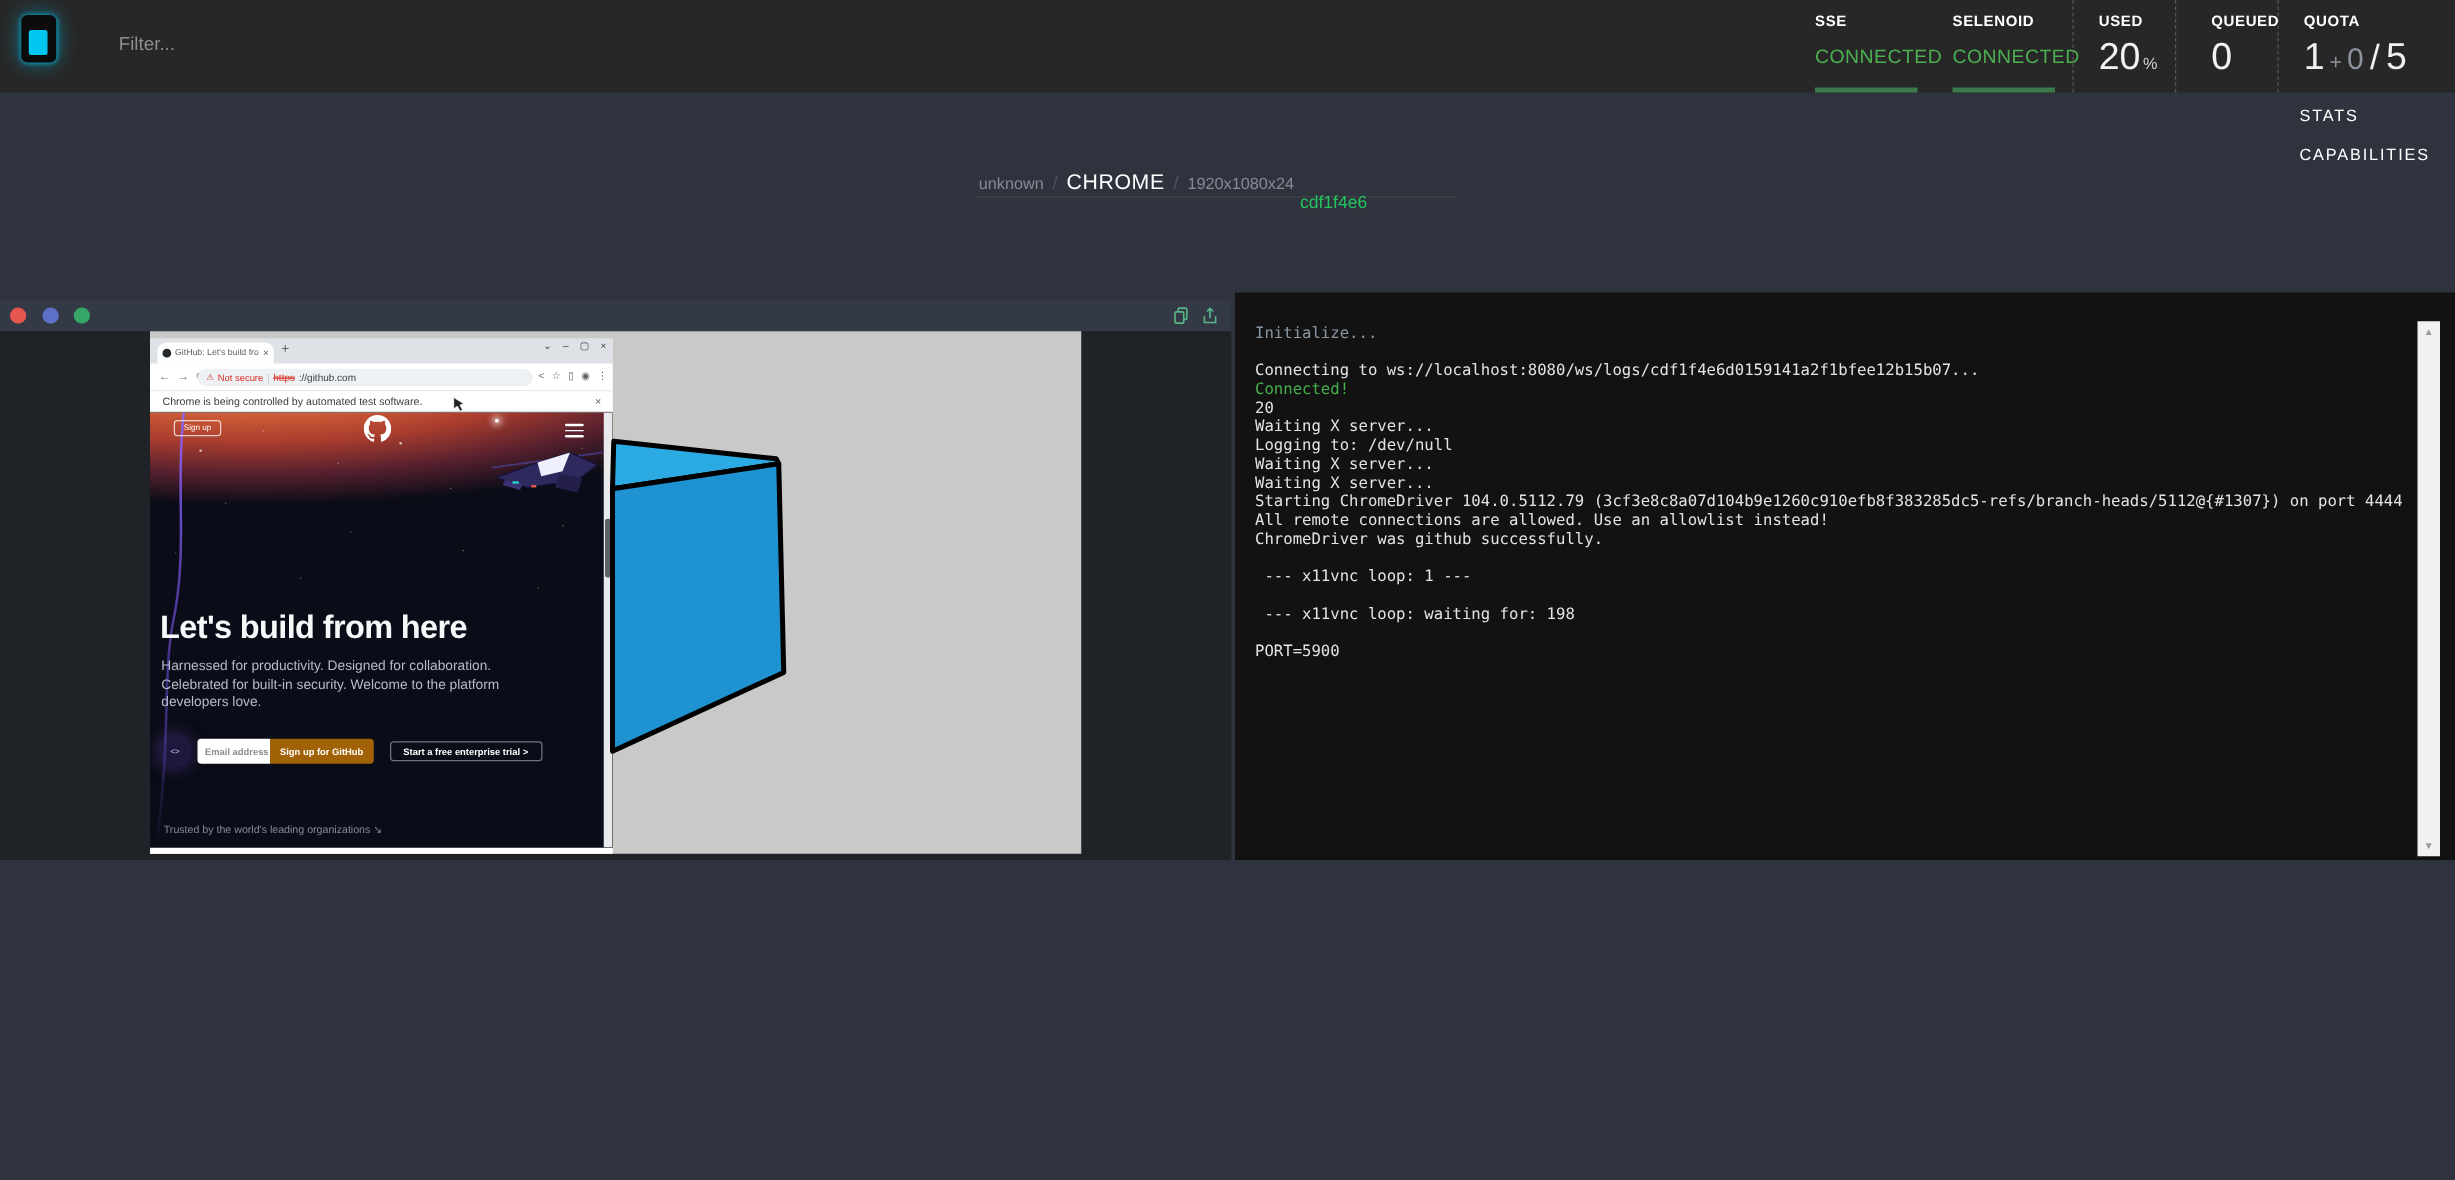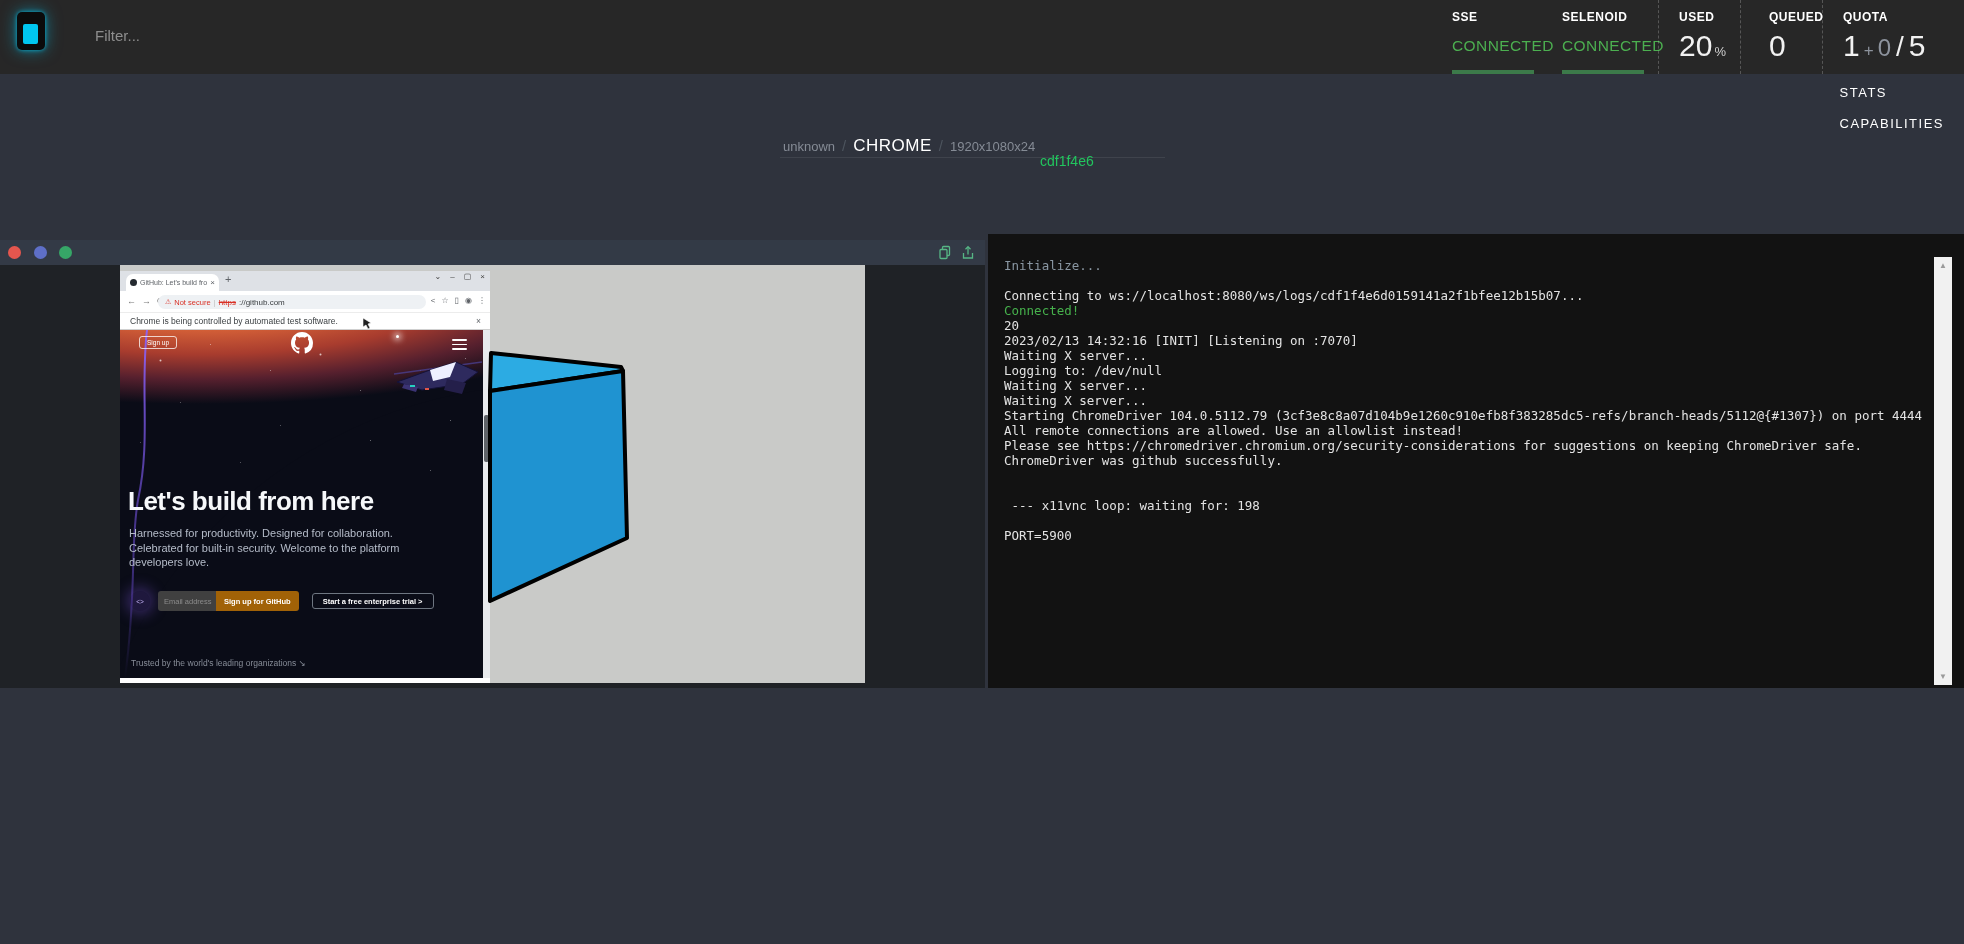--- a/index.html
+++ b/index.html
@@ -107,22 +107,22 @@
   .hamburger { position:absolute; left:332px; top:9px; width:15px; cursor:pointer; }
   .hamburger div { height:1.6px; background:#ffffff; margin-bottom:3px; border-radius:1px; }
   .purple-curve { position:absolute; left:0; top:0; }
   .ship { position:absolute; left:272px; top:12px; }
   .gh-heading { position:absolute; left:8px; top:156px; font-size:26px; font-weight:bold; color:#f6f8fa; letter-spacing:-.5px; }
   .gh-para { position:absolute; left:9px; top:196px; font-size:11px; line-height:14.5px; color:#b5bcc9; }
   .email-row { position:absolute; left:10px; top:260px; height:22px; display:flex; align-items:center; }
   .code-badge { width:20px; height:20px; border-radius:50%; background:rgba(110,70,200,.22); color:#cbb8ff;
                 font-size:6.5px; display:flex; align-items:center; justify-content:center; margin-right:8px;
                 box-shadow:0 0 14px 4px rgba(130,90,230,.35); }
-  .email-input { width:58px; height:20px; background:#404040; border-radius:3px 0 0 3px; font-size:7.5px;
-                 color:#8b8b8b; display:flex; align-items:center; padding-left:6px; }
+  .email-input { width:58px; height:20px; background:#ffffff; border-radius:3px 0 0 3px; font-size:7.5px;
+                 color:#8b8b8b; display:flex; align-items:center; padding-left:6px;font-weight:bold; }
   .gh-signup-cta { height:20px; background:#a16207; color:#ffffff; font-size:7.5px; font-weight:bold;
                    border-radius:0 3px 3px 0; padding:0 8px; display:flex; align-items:center; cursor:pointer; }
   .enterprise-cta { height:16px; margin-left:13px; border:1px solid #6e7681; border-radius:3px; color:#ffffff;
                     font-size:7.5px; font-weight:bold; padding:0 10px; display:flex; align-items:center; cursor:pointer; }
   .trusted { position:absolute; left:11px; top:328px; font-size:8.5px; color:#878d98; }
   .gh-scrollbar { position:absolute; right:0; top:0; width:7px; height:100%; background:#e8eaed; }
   .gh-thumb { position:absolute; left:1px; top:85px; width:5px; height:47px; background:#5f6368; border-radius:2px; }
   .browser-bottom { height:5px; background:#ffffff; }
 
   .cube-svg, .cursor-svg { position:absolute; left:0; top:0; pointer-events:none; }
@@ -321,40 +321,39 @@
         <div class="log-line muted">Initialize...</div>
 
         <div class="log-line plain"> </div>
 
         <div class="log-line plain">Connecting to ws://localhost:8080/ws/logs/cdf1f4e6d0159141a2f1bfee12b15b07...</div>
 
         <div class="log-line green">Connected!</div>
 
         <div class="log-line plain">20</div>
 
-        <div class="log-line plain">2023/02/13 14:32:16 [INIT] [Listening on :7070]</div>
 
         <div class="log-line plain">Waiting X server...</div>
 
         <div class="log-line plain">Logging to: /dev/null</div>
 
         <div class="log-line plain">Waiting X server...</div>
 
         <div class="log-line plain">Waiting X server...</div>
 
         <div class="log-line plain">Starting ChromeDriver 104.0.5112.79 (3cf3e8c8a07d104b9e1260c910efb8f383285dc5-refs/branch-heads/5112@{#1307}) on port 4444</div>
 
         <div class="log-line plain">All remote connections are allowed. Use an allowlist instead!</div>
 
-        <div class="log-line plain">Please see https://chromedriver.chromium.org/security-considerations for suggestions on keeping ChromeDriver safe.</div>
 
         <div class="log-line plain">ChromeDriver was github successfully.</div>
 
         <div class="log-line plain"> </div>
 
+        <div class="log-line plain"> --- x11vnc loop: 1 ---</div>
 
         <div class="log-line plain"> </div>
 
         <div class="log-line plain"> --- x11vnc loop: waiting for: 198</div>
 
         <div class="log-line plain"> </div>
 
         <div class="log-line plain">PORT=5900</div>
 
     </div>

